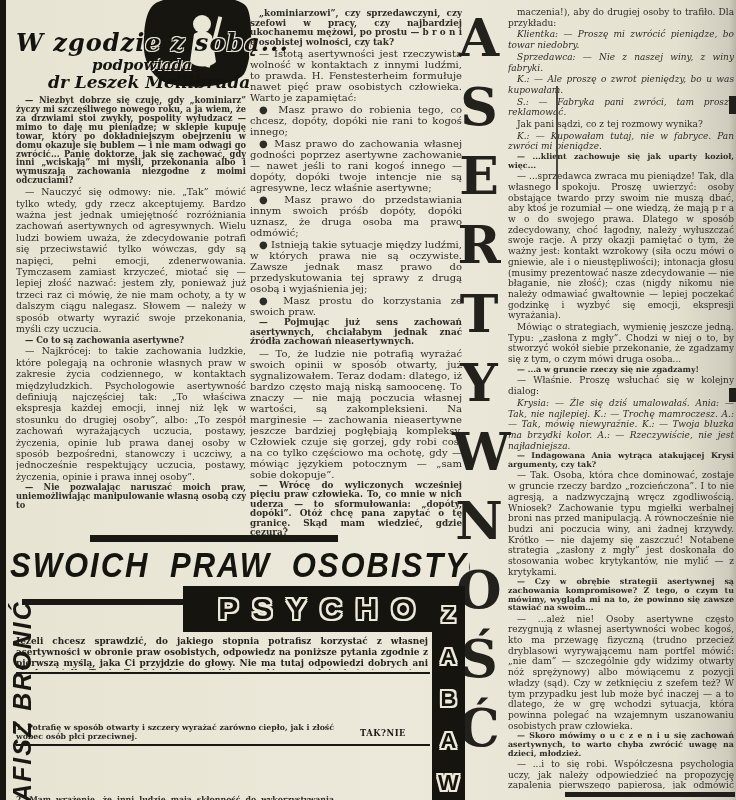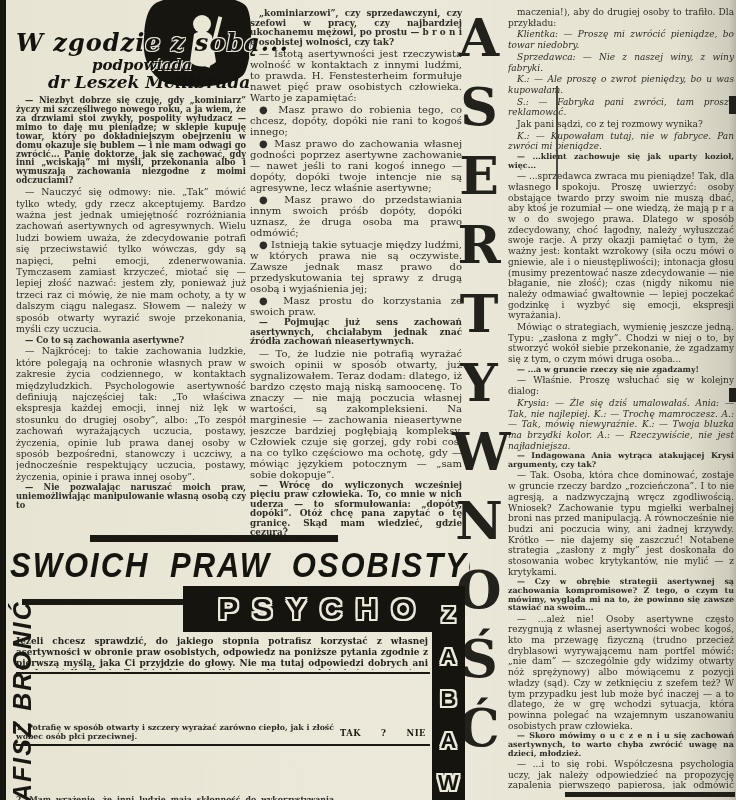--- a/index.html
+++ b/index.html
@@ -50,21 +50,21 @@
   .zabaw{position:absolute;left:432px;top:586px;width:33px;height:214px;background:#15140f;overflow:hidden;}
   .zabaw .outline-letters{display:block;text-align:center;font-size:22px;margin-top:16px;}
 
   .quiz-intro{position:absolute;left:16px;top:636px;width:412px;height:34px;overflow:hidden;
     font-weight:bold;font-size:8.9px;line-height:10.8px;text-align:justify;color:#24231d;}
   .quiz-table{position:absolute;left:16px;top:672px;width:414px;height:128px;overflow:hidden;
     border-top:2.5px solid #191813;}
   .qrow{display:flex;align-items:center;border-bottom:2px solid #191813;padding:2px 0;margin-top:48px;}
   .qtext{flex:1;font-weight:bold;font-size:7.8px;line-height:8.8px;text-align:justify;padding-right:6px;}
   .qnum{display:inline;}
-  .answers{width:86px;display:flex;justify-content:space-between;align-items:center;
+  .answers{width:86px;display:flex;justify-content:center;align-items:center;
     font-weight:bold;font-size:8.4px;letter-spacing:.5px;color:#1c1b15;padding-right:4px;}
 
   
   .left-banner{position:absolute;left:8px;top:802px;width:256px;transform:rotate(-90deg);transform-origin:top left;
     font-family:"Liberation Sans",sans-serif;font-weight:bold;font-style:italic;font-size:25px;
     letter-spacing:2px;color:#181712;white-space:nowrap;}
 </style>
 </head>
 <body>
 

